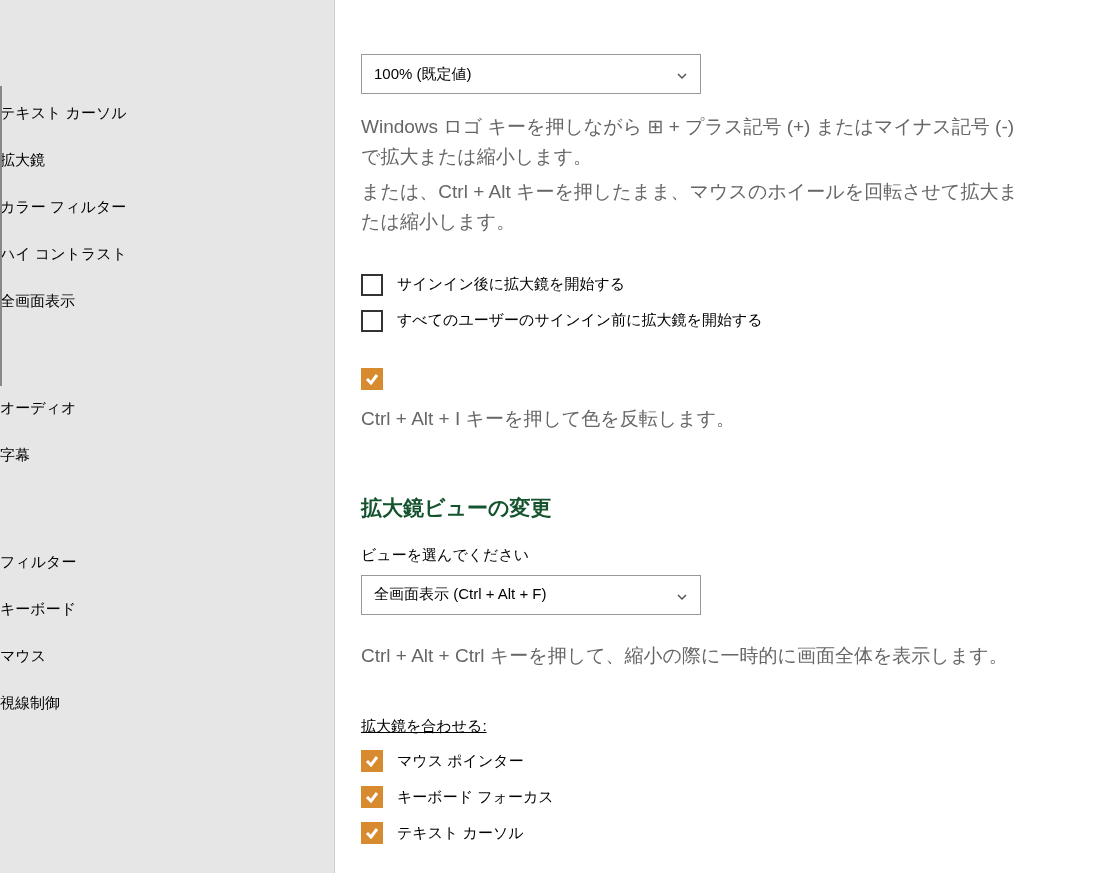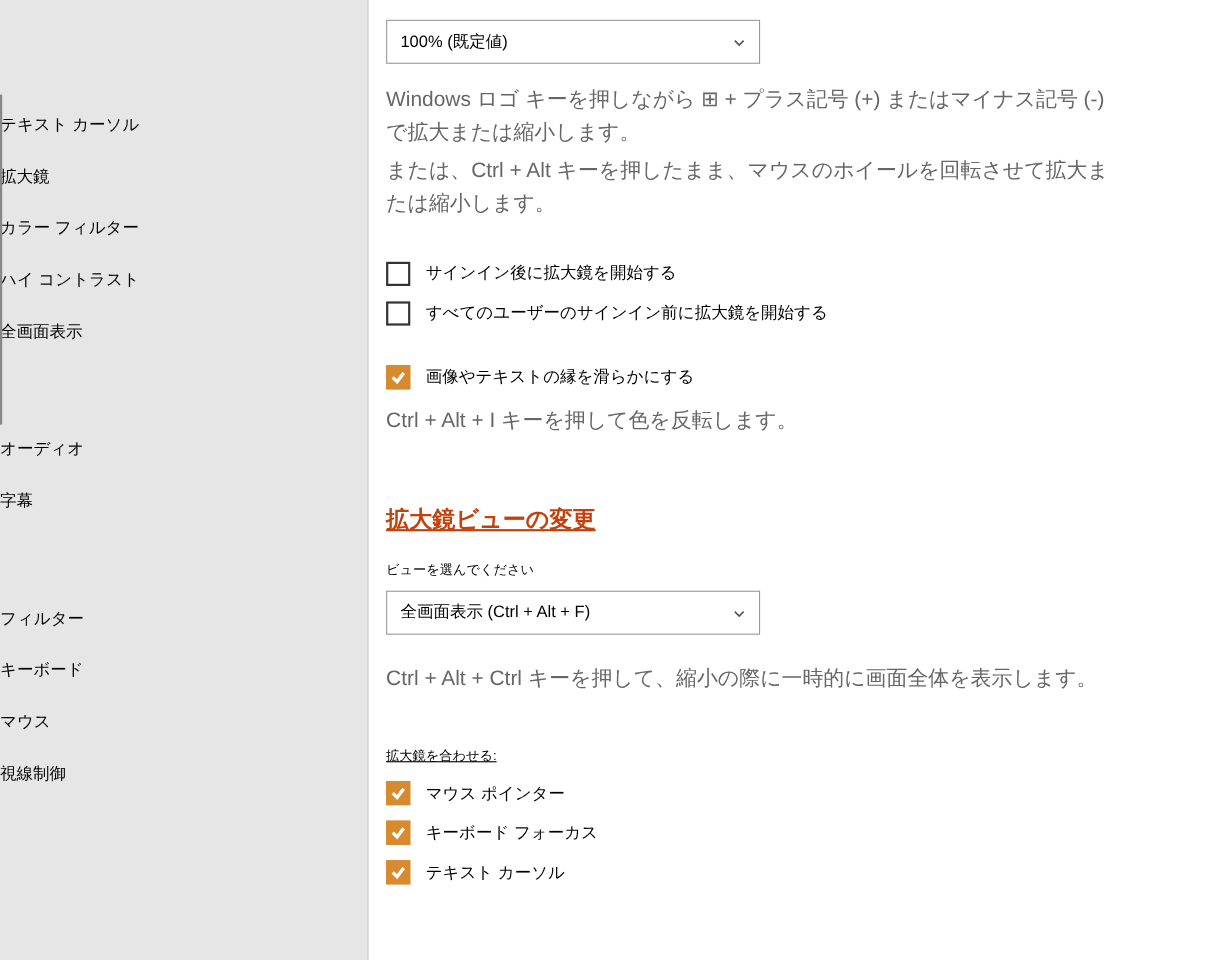--- a/index.html
+++ b/index.html
@@ -26,22 +26,23 @@
   padding: 14px 0 14px 0;
   font-size: 15px;
   color: #000;
   cursor: pointer;
 }
 .sidebar-gap {
   height: 60px;
 }
 .main {
   flex: 1;
-  padding: 18px 25px 0 16px;
+  padding: 18px 25px 0 26px;
   overflow: hidden;
+  margin-top: 36px;
 }
 .dropdown {
   width: 340px;
   height: 40px;
   border: 1px solid #999;
   background: #fff;
   display: flex;
   align-items: center;
   justify-content: space-between;
   padding: 0 12px;
@@ -94,27 +95,26 @@
   stroke-width: 3;
   fill: none;
 }
 .checkbox-label {
   font-size: 15px;
   color: #000;
 }
 .section-title {
   font-size: 21px;
   font-weight: 600;
-  color: #c2410c;
+  color: #14532d;
   margin-top: 60px;
   margin-bottom: 24px;
-  text-decoration: underline;
 }
 .field-label {
-  font-size: 12px;
+  font-size: 15px;
   color: #000;
   margin-bottom: 10px;
 }
 .sub-block {
   margin-top: 36px;
 }
 .sub-block-sm {
   margin-top: 26px;
 }
 .sub-block-md {
@@ -181,21 +181,20 @@
     </div>
   </div>
 
   <div class="sub-block">
     <div class="checkbox-row">
       <div class="checkbox checked">
         <svg viewBox="0 0 14 14">
             <polyline points="2,7 6,11 12,3"></polyline>
           </svg>
       </div>
-      <span class="checkbox-label">画像やテキストの縁を滑らかにする</span>
     </div>
     <div class="help-text">Ctrl + Alt + I キーを押して色を反転します。</div>
   </div>
 
   <div class="section-title">拡大鏡ビューの変更</div>
 
   <div class="field-label">ビューを選んでください</div>
   <div class="dropdown">
     <span>全画面表示 (Ctrl + Alt + F)</span>
     <span class="chevron">

